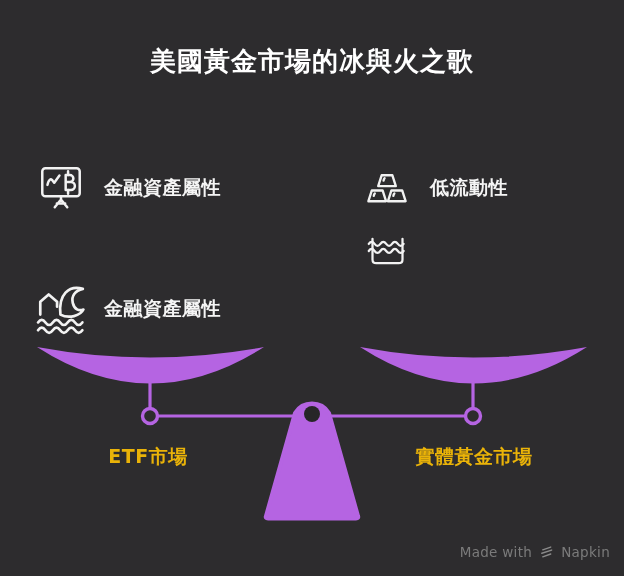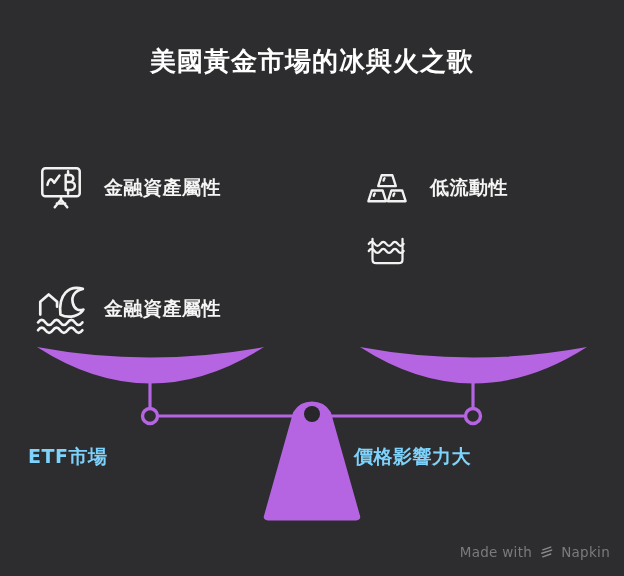--- a/index.html
+++ b/index.html
@@ -12,22 +12,22 @@
     color:#ffffff;font-size:26px;font-weight:bold;letter-spacing:1px;
   }
   .item{position:absolute;display:flex;align-items:center;height:62px;}
   .item .icon{flex:0 0 62px;width:62px;display:flex;justify-content:center;align-items:center;}
   .item .label{color:#f5f5f5;font-size:19px;font-weight:bold;margin-left:12px;letter-spacing:.5px;white-space:nowrap;}
   .icon svg{stroke:#f2f2f2;fill:none;stroke-width:2.4;stroke-linecap:round;stroke-linejoin:round;}
   .pos-l1{left:30px;top:157px}.pos-l2{left:30px;top:219px}.pos-l3{left:30px;top:278px}
   .pos-r1{left:356px;top:157px}.pos-r2{left:356px;top:219px}.pos-r3{left:356px;top:278px}
   .scale-svg{position:absolute;left:0;top:340px;width:624px;height:190px;}
   .pan-label{
-    position:absolute;top:444px;width:240px;
-    color:#7dd3fc;font-size:19px;font-weight:bold;letter-spacing:.5px;
+    position:absolute;top:444px;width:240px;text-align:center;
+    color:#eab308;font-size:19px;font-weight:bold;letter-spacing:.5px;
   }
   .pan-label.left{left:28px}
   .pan-label.right{left:354px}
   .footer{
     position:absolute;right:14px;bottom:16px;display:flex;align-items:center;gap:7px;
     color:#7b7b7b;font-size:13.5px;letter-spacing:.3px;margin-left:19px;
   }
   .footer svg{stroke:#8a8a8a;fill:none;stroke-width:1.5;stroke-linecap:round;}
 </style>
 </head>
@@ -94,21 +94,21 @@
     <line x1="150" y1="40" x2="150" y2="68" stroke="#b564e2" stroke-width="3.2"></line>
     <line x1="473" y1="40" x2="473" y2="68" stroke="#b564e2" stroke-width="3.2"></line>
     <line x1="150" y1="76" x2="474" y2="76" stroke="#b564e2" stroke-width="3.2"></line>
     <circle cx="150" cy="76" r="7.5" fill="#2d2c2e" stroke="#b564e2" stroke-width="3.4"></circle>
     <circle cx="473" cy="76" r="7.5" fill="#2d2c2e" stroke="#b564e2" stroke-width="3.4"></circle>
     <path d="M266,176 L295,73 A20,20 0 0 1 329,73 L358,176 Q359,178.5 356,178.5 H268 Q265,178.5 266,176 Z" fill="#b564e2" stroke="#b564e2" stroke-width="4" stroke-linejoin="round"></path>
     <circle cx="312" cy="74" r="8" fill="#272628"></circle>
   </svg>
 
   <div class="pan-label left">ETF市場</div>
-  <div class="pan-label right">價格影響力大</div>
+  <div class="pan-label right">實體黃金市場</div>
 
   <div class="footer">
     <span>Made with</span>
     <svg width="15" height="15" viewBox="0 0 16 16">
       <path d="M4,5.2 L12.5,2.2 M3,8.8 L13.5,5.4 M4,12.6 L12.5,9.6"></path>
     </svg>
     <span>Napkin</span>
   </div>
 
 </div>

